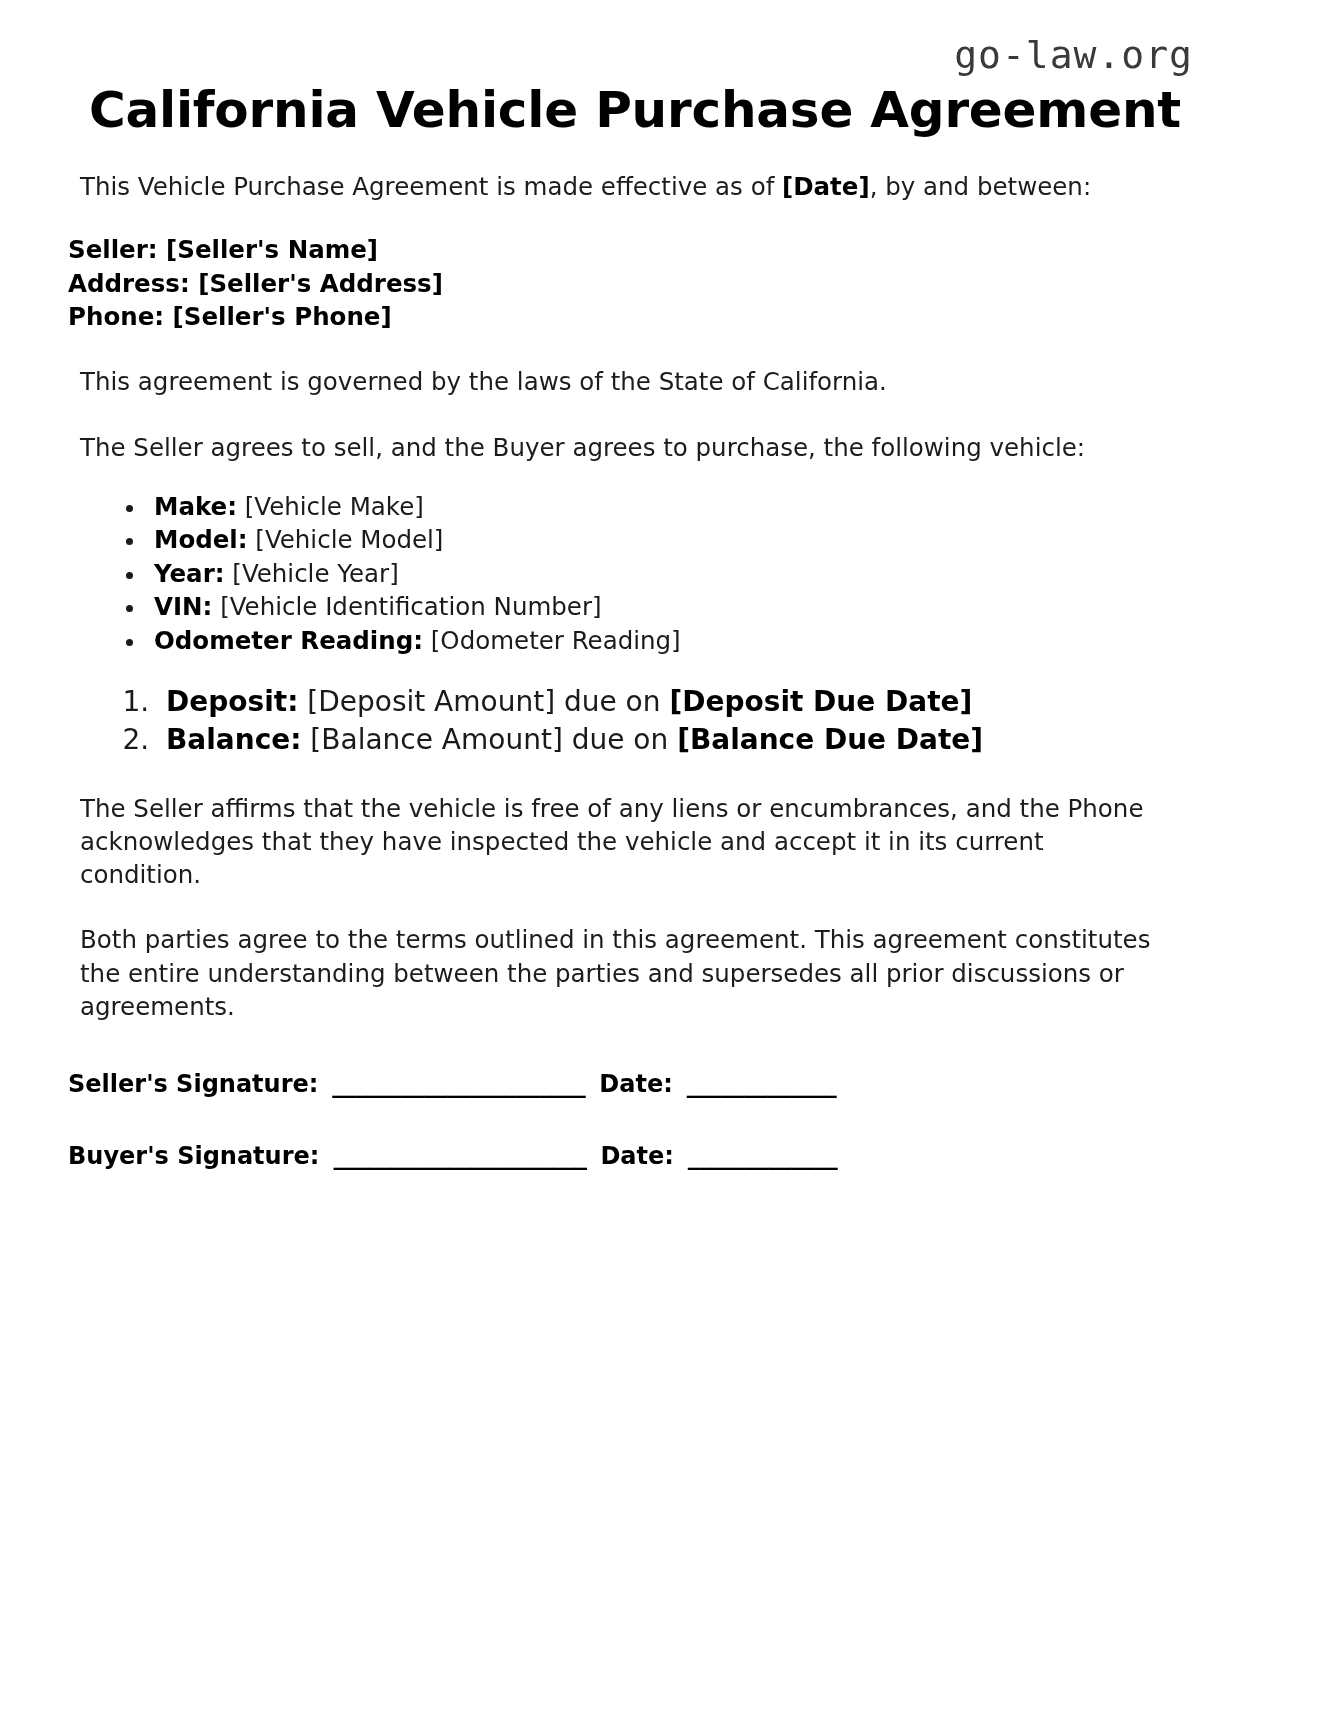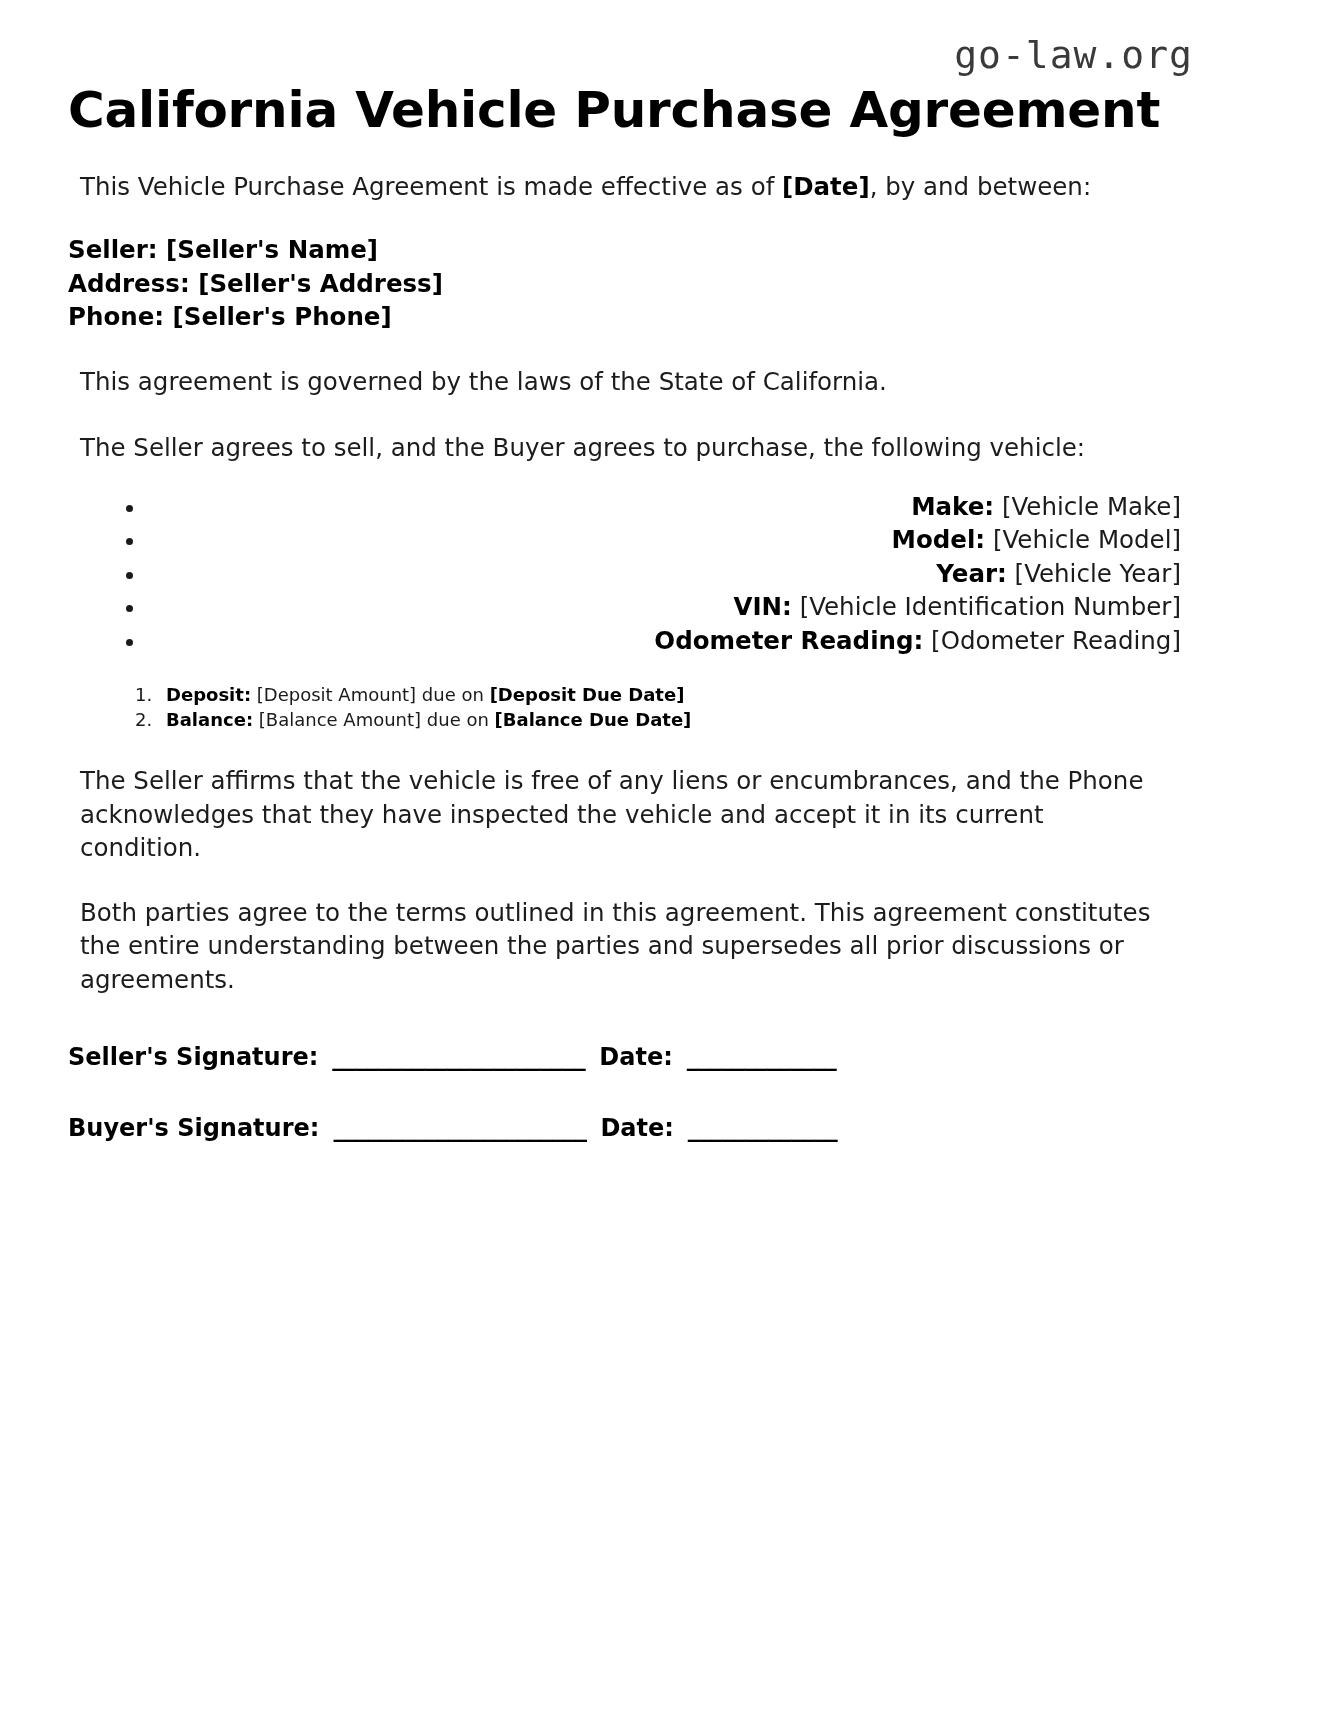--- a/index.html
+++ b/index.html
@@ -42,20 +42,21 @@
   
   .doc-title {
     margin: 46px 0 0 0;
     padding: 0;
     font-size: 50px;
     font-weight: bold;
     line-height: 1.12;
     letter-spacing: -0.2px;
     color: #000000;
     font-family: "DejaVu Sans", "Liberation Sans", sans-serif;
+    text-align: right;
   }
 
   
   p.body-par {
     font-size: 24.5px;
     line-height: 1.36;
     margin: 32px 0 0 12px;
     color: #1c1c1c;
     max-width: 1085px;
   }
@@ -72,34 +73,33 @@
   }
   .party-block .line { display: block; white-space: nowrap; }
 
   
   ul.vehicle-list {
     margin: 26px 0 0 0;
     padding-left: 78px;
     list-style: disc;
     font-size: 24.5px;
     line-height: 1.365;
-    text-align: right;
   }
   ul.vehicle-list li {
     margin: 0;
     padding-left: 8px;
   }
   ul.vehicle-list li::marker { font-size: 22px; }
 
   
   ol.payment-list {
     margin: 26px 0 0 0;
     padding-left: 90px;
     list-style: decimal;
-    font-size: 18px;
+    font-size: 28px;
     line-height: 1.365;
   }
   ol.payment-list li {
     margin: 0;
     padding-left: 8px;
   }
 
   
   .sig-row {
     margin-top: 40px;

